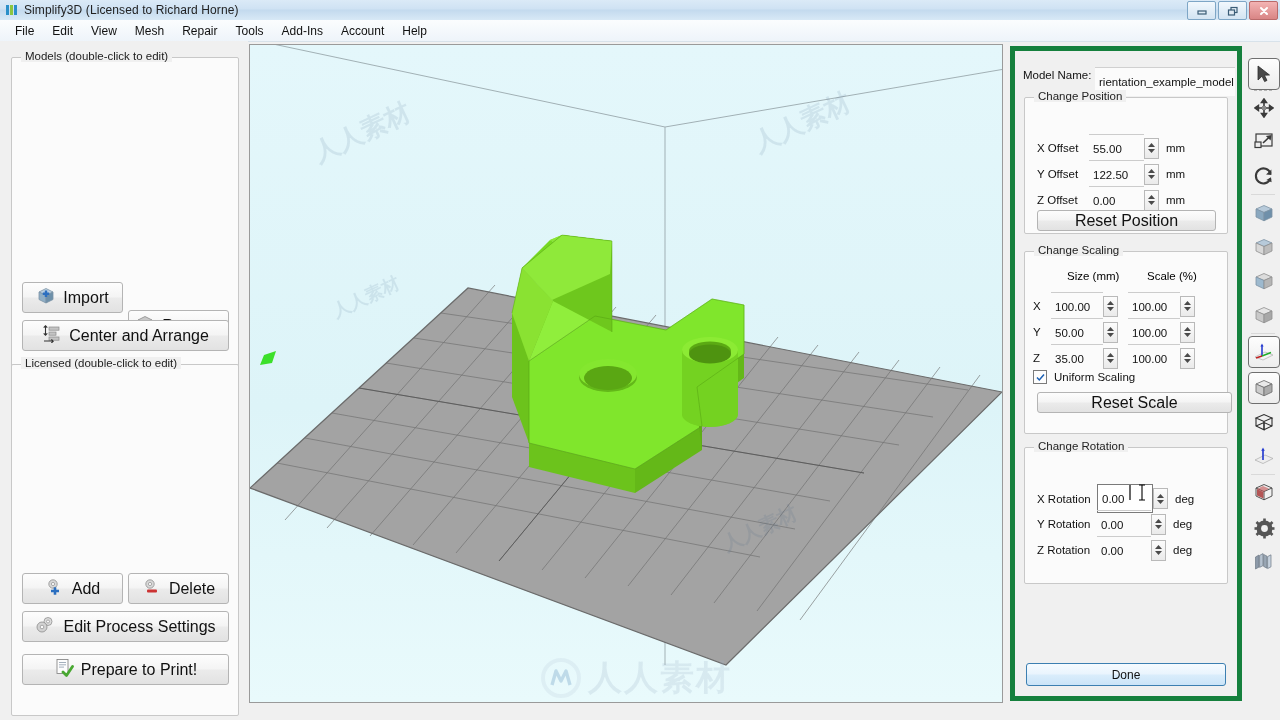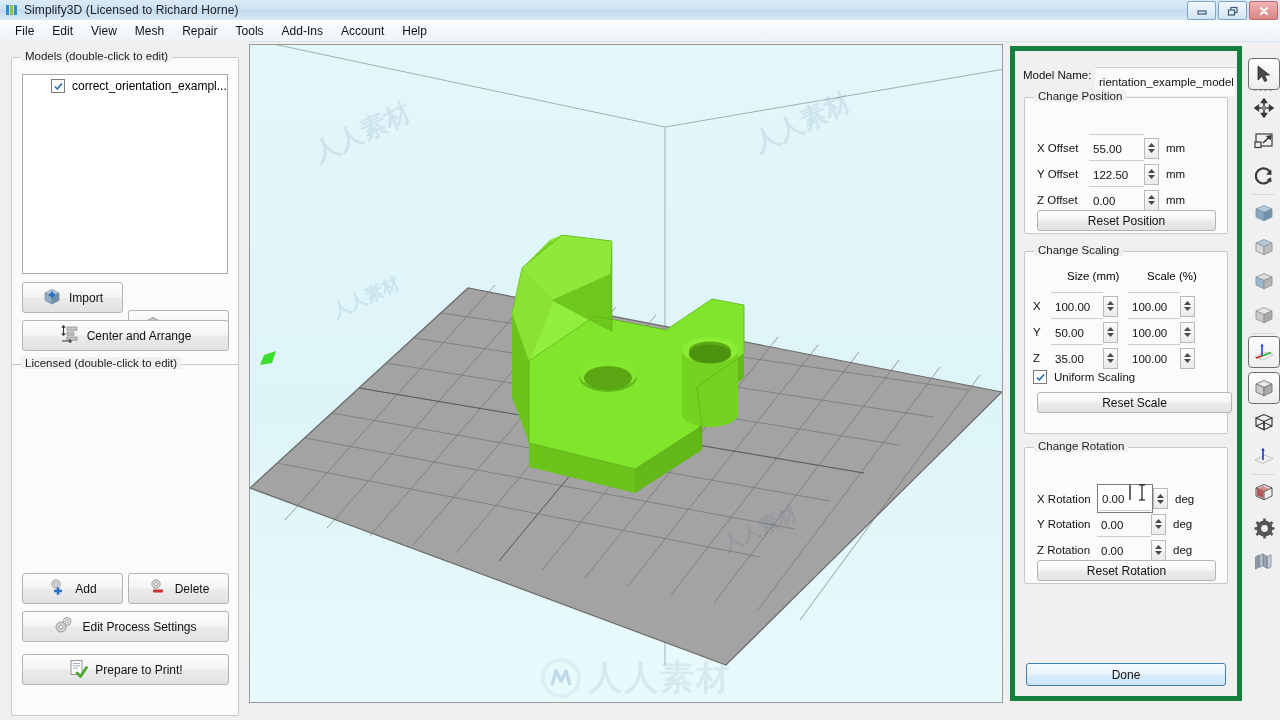--- a/index.html
+++ b/index.html
@@ -41,21 +41,21 @@
   .group-title{
     position:absolute;top:-8px;left:9px;background:#f0f0f0;padding:0 4px;font-size:11.5px;color:#222;
   }
   .listbox{
     position:absolute;background:#fff;border:1px solid #a9a9a9;overflow:hidden;
   }
   .btn{
     position:absolute;border:1px solid #b4b4b4;border-radius:3px;
     background:linear-gradient(to bottom,#fdfdfd 0%,#f4f4f4 48%,#ebebeb 52%,#e2e2e2 100%);
     display:flex;align-items:center;justify-content:center;gap:7px;
-    font-size:12px;color:#111;cursor:default;text-align:center;
+    font-size:16px;color:#111;cursor:default;text-align:center;
   }
   .btn .lbl{white-space:nowrap;}
   
   #left-panel{position:absolute;left:0;top:41px;width:248px;height:679px;background:#f0f0f0;}
   
   .model-row{display:flex;align-items:center;padding:4px 4px 4px 28px;font-size:12px;}
   .chk{
     width:12px;height:12px;border:1px solid #7b7b7b;background:#fdfdfd;margin-right:7px;
     display:flex;align-items:center;justify-content:center;flex:none;
   }
@@ -157,30 +157,20 @@
   <div class="menuitem">Add-Ins</div>
   <div class="menuitem">Account</div>
   <div class="menuitem">Help</div>
 </div>
 
 <div id="left-panel">
 
   <div class="groupbox" style="left:11px;top:16px;width:226px;height:320px;">
     <span class="group-title">Models (double-click to edit)</span>
 
-    <div class="listbox" style="left:10px;top:16px;width:204px;height:198px;">
-      <div class="model-row">
-        <span class="chk">
-          <svg width="9" height="9" viewBox="0 0 9 9">
-              <path d="M1 4.6 L3.3 7 L8 1.4" stroke="#1a5fb4" stroke-width="1.5" fill="none"></path>
-            </svg>
-        </span>
-        <span>correct_orientation_exampl...</span>
-      </div>
-    </div>
 
     <div class="btn" style="left:10px;top:224px;width:99px;height:29px;">
       <span>
         <svg width="20" height="19" viewBox="0 0 20 19">
           <path d="M3 6 L10 2.5 L17 6 L10 9.5 Z" fill="#b9cfe0" stroke="#7b93a6" stroke-width=".8"></path>
           <path d="M3 6 L3 13.5 L10 17 L10 9.5 Z" fill="#8faec5" stroke="#7b93a6" stroke-width=".8"></path>
           <path d="M17 6 L17 13.5 L10 17 L10 9.5 Z" fill="#6d90aa" stroke="#7b93a6" stroke-width=".8"></path>
           <path d="M10 4.5 L10 11 M6.8 7.8 L13.2 7.8" stroke="#2b6fc0" stroke-width="2.4"></path>
         </svg>
       </span>
@@ -555,23 +545,20 @@
         <svg width="7" height="4" viewBox="0 0 7 4">
             <path d="M3.5 0 L7 4 L0 4 Z" fill="#4a4a4a"></path>
           </svg>
         <svg width="7" height="4" viewBox="0 0 7 4">
             <path d="M3.5 4 L0 0 L7 0 Z" fill="#4a4a4a"></path>
           </svg>
       </span>
       <span class="unit">deg</span>
     </div>
 
-    <div class="btn" style="left:12px;top:112px;width:177px;height:19px;">
-      <span class="lbl">Reset Rotation</span>
-    </div>
   </div>
 
   <svg style="position:absolute;left:113px;top:432px;pointer-events:none;" width="24" height="20" viewBox="0 0 24 20">
     <path d="M2 2 L2 17" stroke="#000" stroke-width="1.2"></path>
     <path d="M14 2 L14 17 M11 2 H17 M11 17 H17" stroke="#000" stroke-width="1.1" fill="none"></path>
   </svg>
 
   <div class="done-btn">
     <span>Done</span>
   </div>

